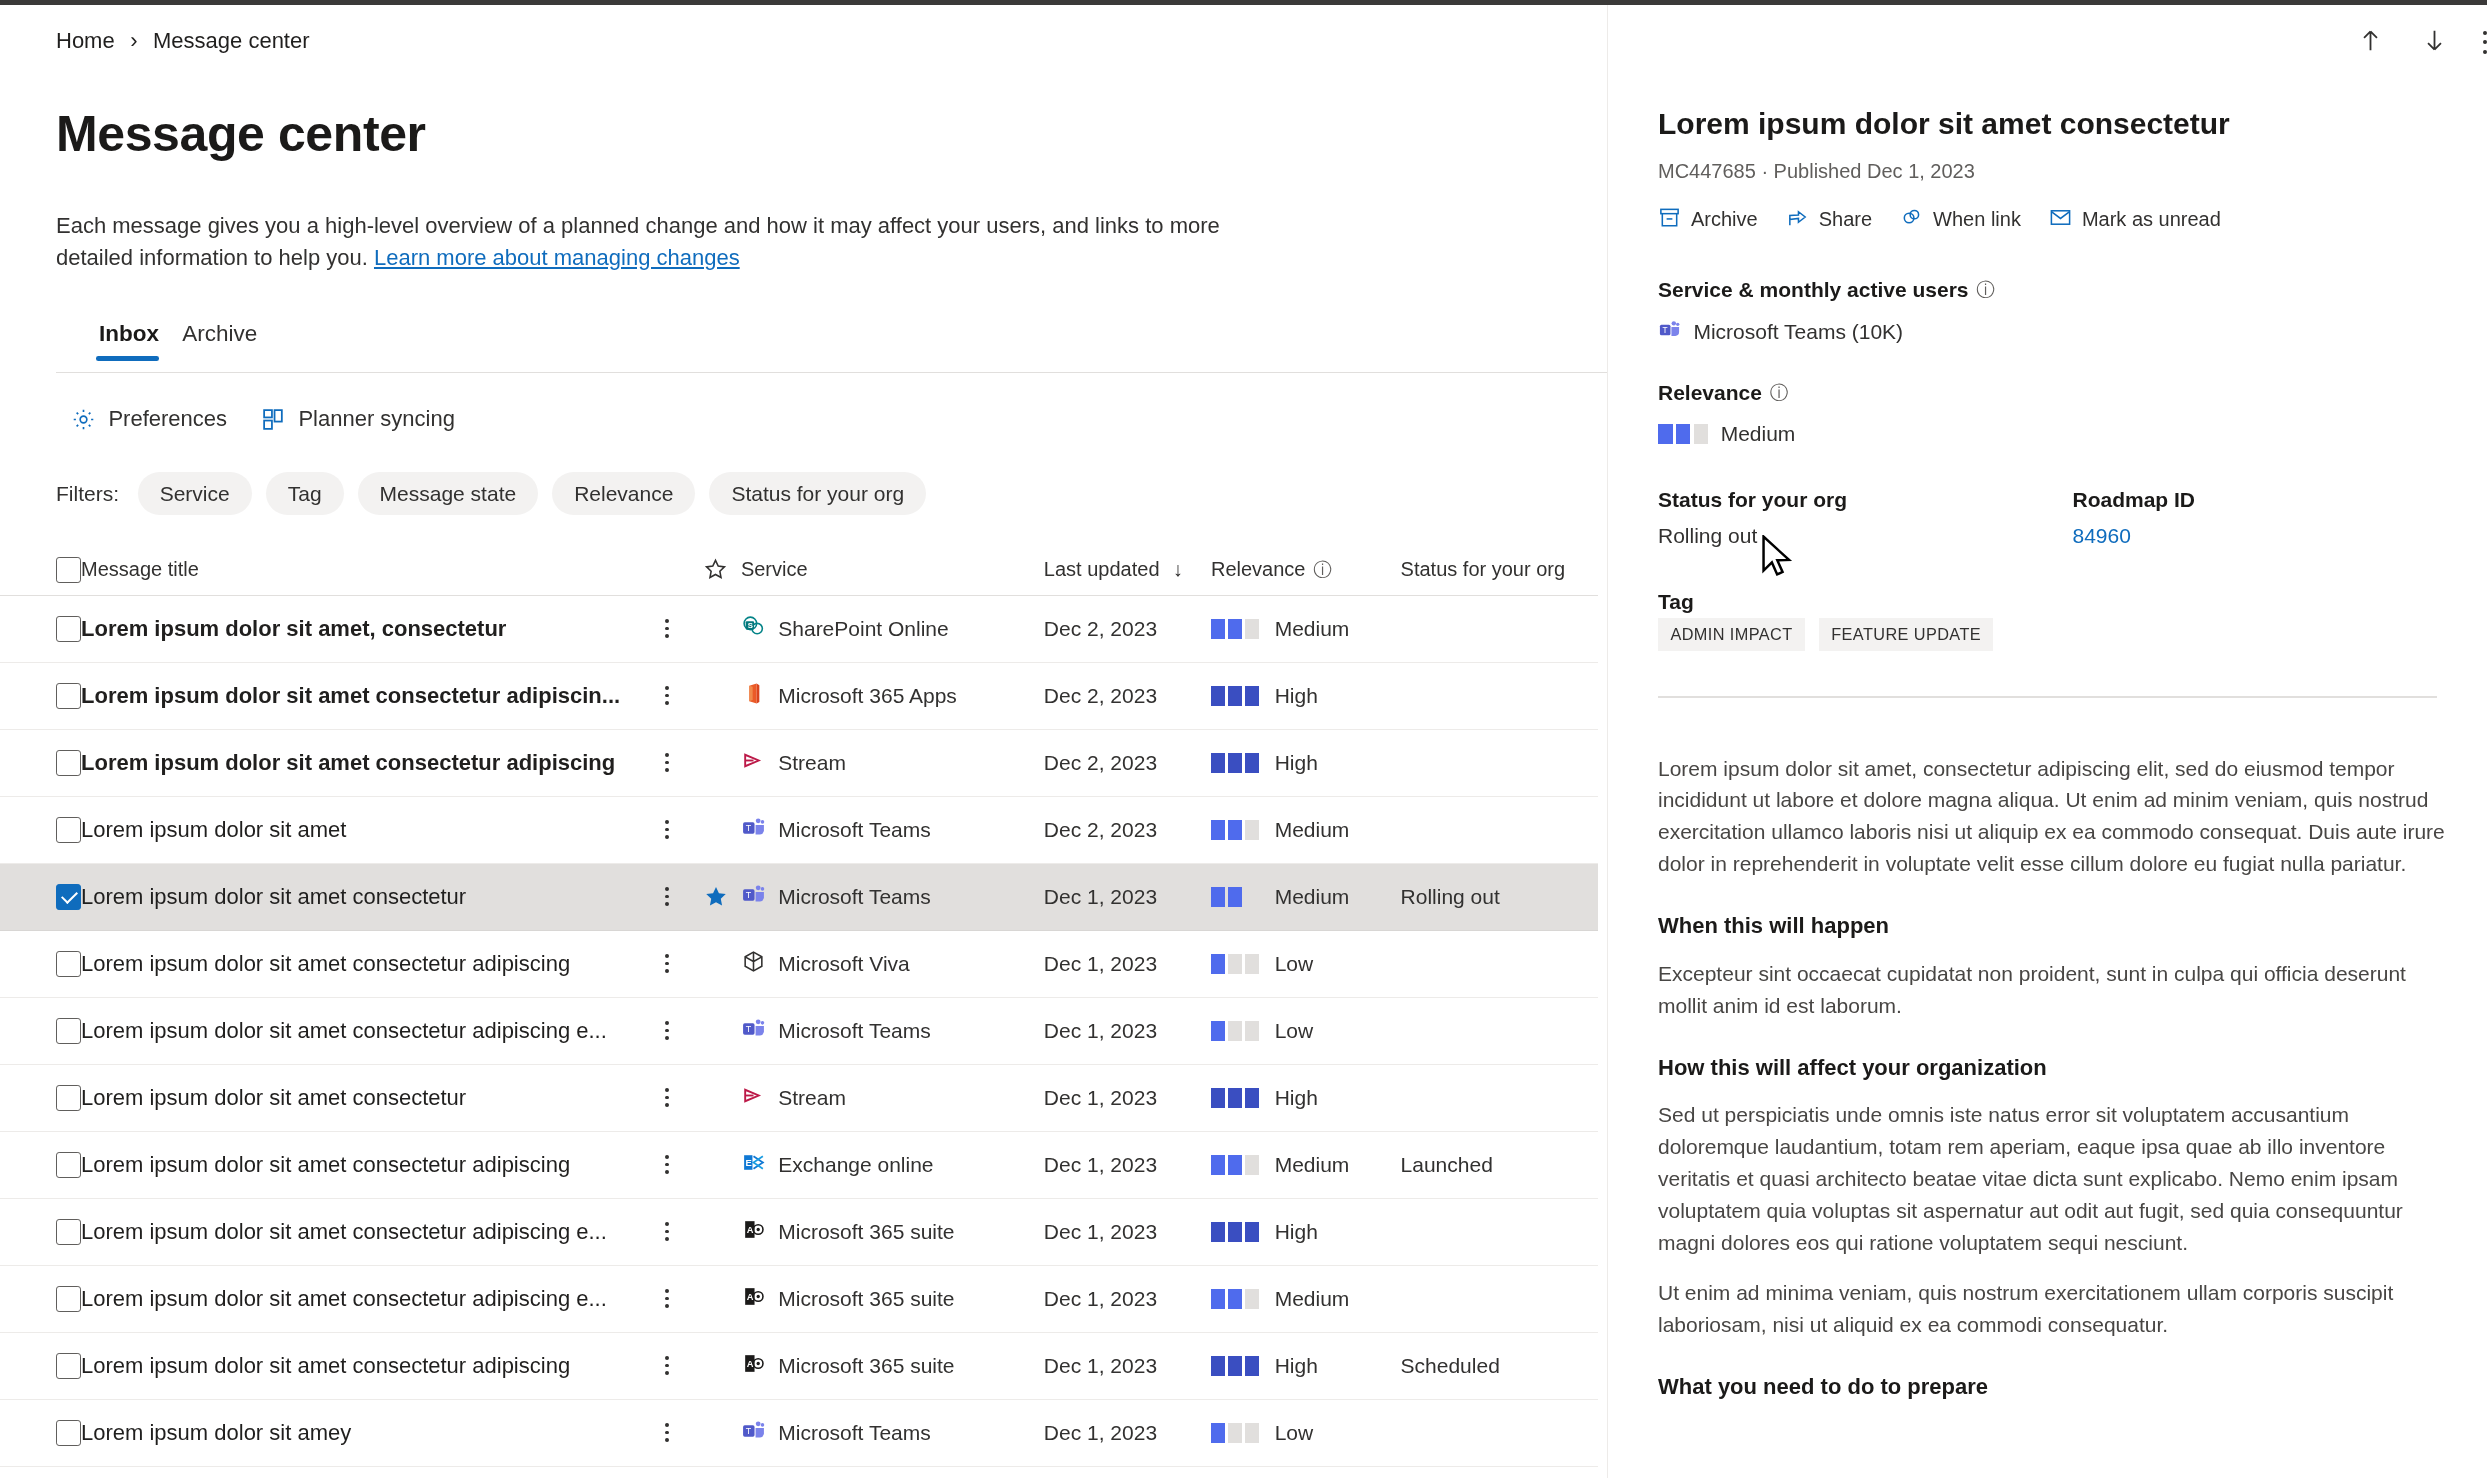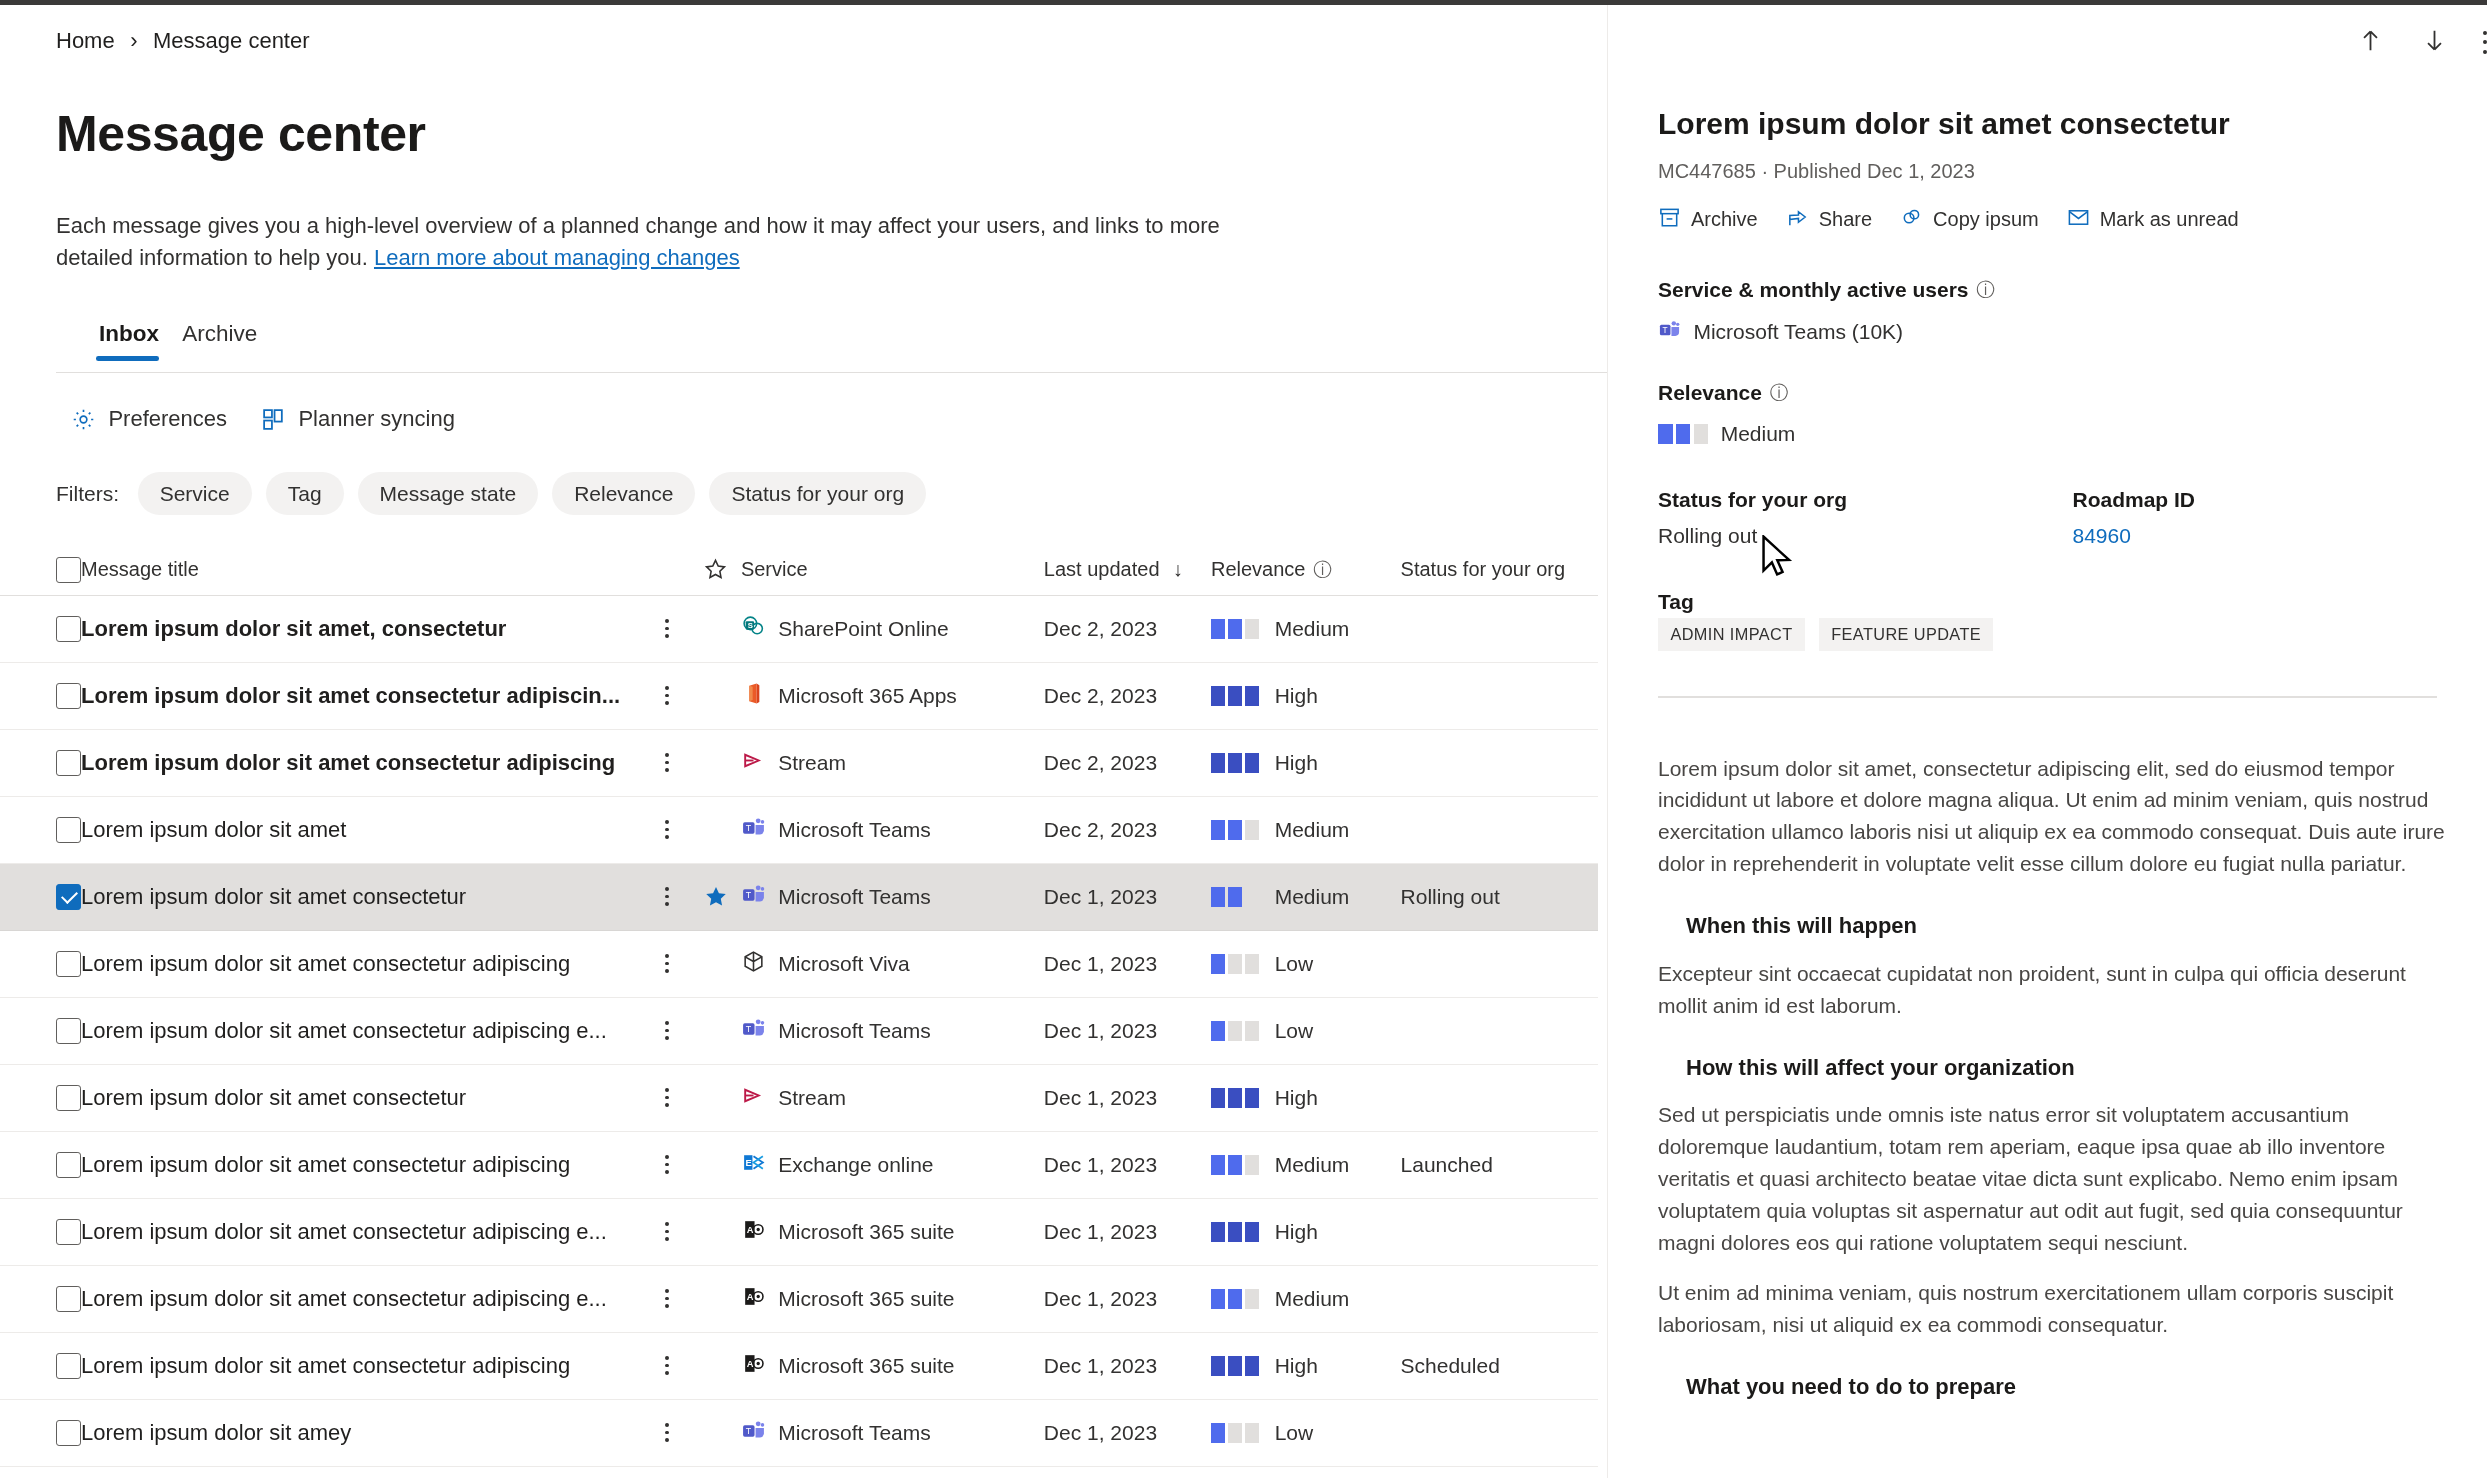--- a/index.html
+++ b/index.html
@@ -124,21 +124,21 @@
 
   .tagsec { padding: 42px 0 0 50px; }
   .tagchips { display:flex; gap: 14px; margin-top: 4px; }
   .chip { background:#f3f2f1; color:#323130; font-size: 16.3px;
     letter-spacing:0.4px; padding: 7px 12.4px; }
 
   .divider { margin: 45px 50px 0 50px; height:1.6px; background:#e1dfdd; }
 
   .body { padding: 36px 40px 0 50px; }
   .h-sum { font-size: 22.5px; font-weight: 700; color:#1b1a19; }
-  .h-sec { font-size: 22px; font-weight: 700; color:#1b1a19; margin-top: 33px; margin-left: 28px; }
+  .h-sec { font-size: 22px; font-weight: 700; color:#1b1a19; margin-top: 33px; }
   .p { font-size: 21px; line-height: 1.52; color:#484644; margin-top: 18.6px; }
 
   .cursor { position:absolute; left: 1762px; top: 535px; z-index: 50; }
 </style>
 </head>
 <body>
 
 <div class="topstrip"></div>
 
 <div class="main">
@@ -693,21 +693,21 @@
       </span>
       <span>Share</span>
     </div>
     <div class="pa">
       <span>
         <svg width="23" height="23" viewBox="0 0 24 24" fill="none" stroke="#0f6cbd" stroke-width="1.6">
           <circle cx="9.5" cy="12.5" r="5"></circle>
             <circle cx="15" cy="9" r="4.4"></circle>
         </svg>
       </span>
-      <span>Copy ipsum</span>
+      <span>When link</span>
     </div>
     <div class="pa">
       <span>
         <svg width="23" height="23" viewBox="0 0 24 24" fill="none" stroke="#0f6cbd" stroke-width="1.6">
           <rect x="2.5" y="5" width="19" height="14"></rect>
             <path d="M2.5 5.8l9.5 7.2 9.5-7.2"></path>
         </svg>
       </span>
       <span>Mark as unread</span>
     </div>

